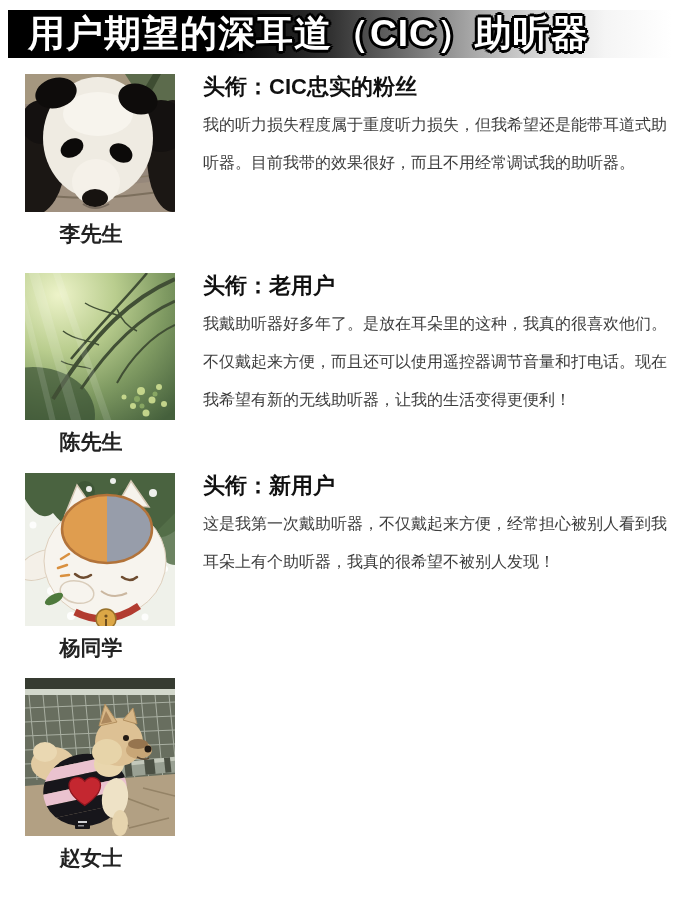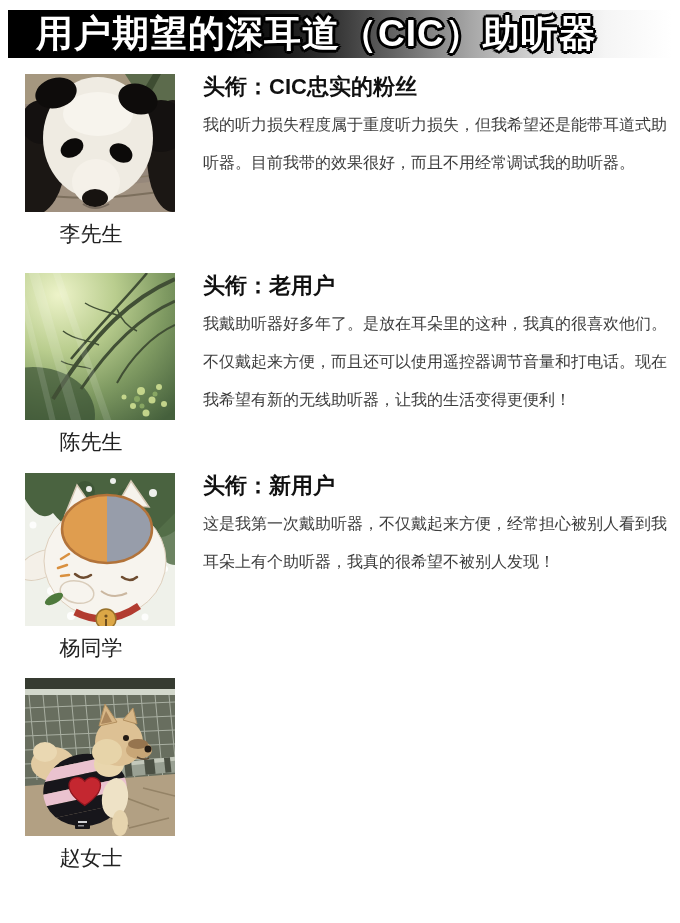--- a/index.html
+++ b/index.html
@@ -3,21 +3,21 @@
 <meta charset="utf-8">
 <style>
   html,body { margin:0; padding:0; background:#fff; }
   .page {
     width:680px; height:923px; background:#ffffff; overflow:hidden;
     font-family:"Liberation Sans", sans-serif; position:relative;
   }
   
   .header {
     margin:10px 8px 0 8px; height:48px; box-sizing:border-box;
-    display:flex; align-items:center; padding-left:28px;
+    display:flex; align-items:center; padding-left:20px;
     background:linear-gradient(90deg,#000 0%,#000 32%,#2e2e2e 48%,#6f6f6f 60%,#a8a8a8 70%,#d7d7d7 80%,#f5f5f5 90%,#ffffff 100%);
   }
   .header-title {
     font-size:37px; font-weight:bold; color:#ffffff; letter-spacing:1px;
     white-space:nowrap; line-height:48px;
     text-shadow:
       -2px -2px 0 #000, 0 -2px 0 #000, 2px -2px 0 #000,
       -2px 0 0 #000, 2px 0 0 #000,
       -2px 2px 0 #000, 0 2px 0 #000, 2px 2px 0 #000,
       0 3px 0 #000, 3px 0 0 #000, 0 -3px 0 #000, -3px 0 0 #000;
@@ -30,21 +30,21 @@
   .sec-4 { margin-top:17px; }
   .avatar-col { width:150px; flex:0 0 150px; }
   .avatar { width:150px; overflow:hidden; }
   .avatar svg { display:block; width:100%; height:100%; }
   .av-1 { height:138px; }
   .av-2 { height:147px; }
   .av-3 { height:153px; }
   .av-4 { height:158px; }
   .name {
     font-size:21px; color:#222; padding-top:9px; padding-right:18px;
-    text-align:center; line-height:26px;
+    text-align:center; line-height:26px;font-weight:bold;
   }
   .text-col { margin-left:28px; width:470px; }
   .t-title { font-size:22px; font-weight:bold; color:#111; line-height:26px; }
   .t-quote { font-size:16px; color:#3d3d3d; line-height:38px; margin-top:6px; }
 </style>
 </head>
 <body>
 
 <div class="page">
 

